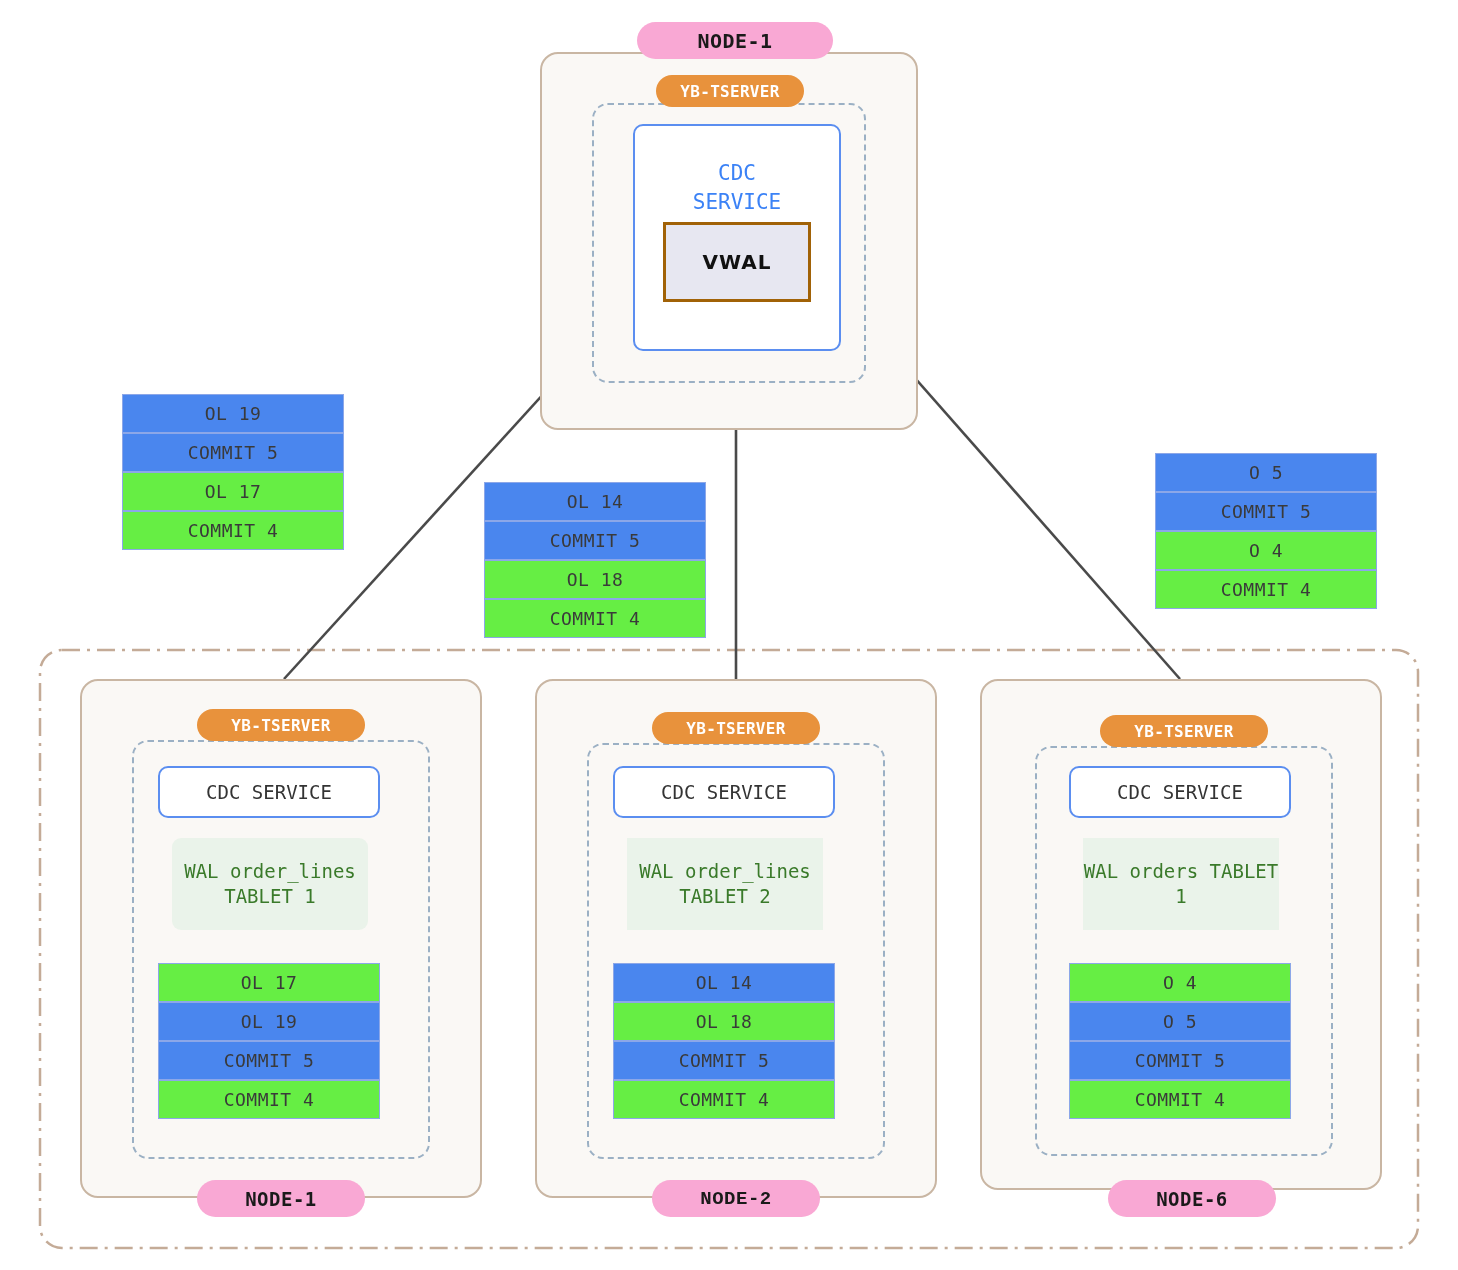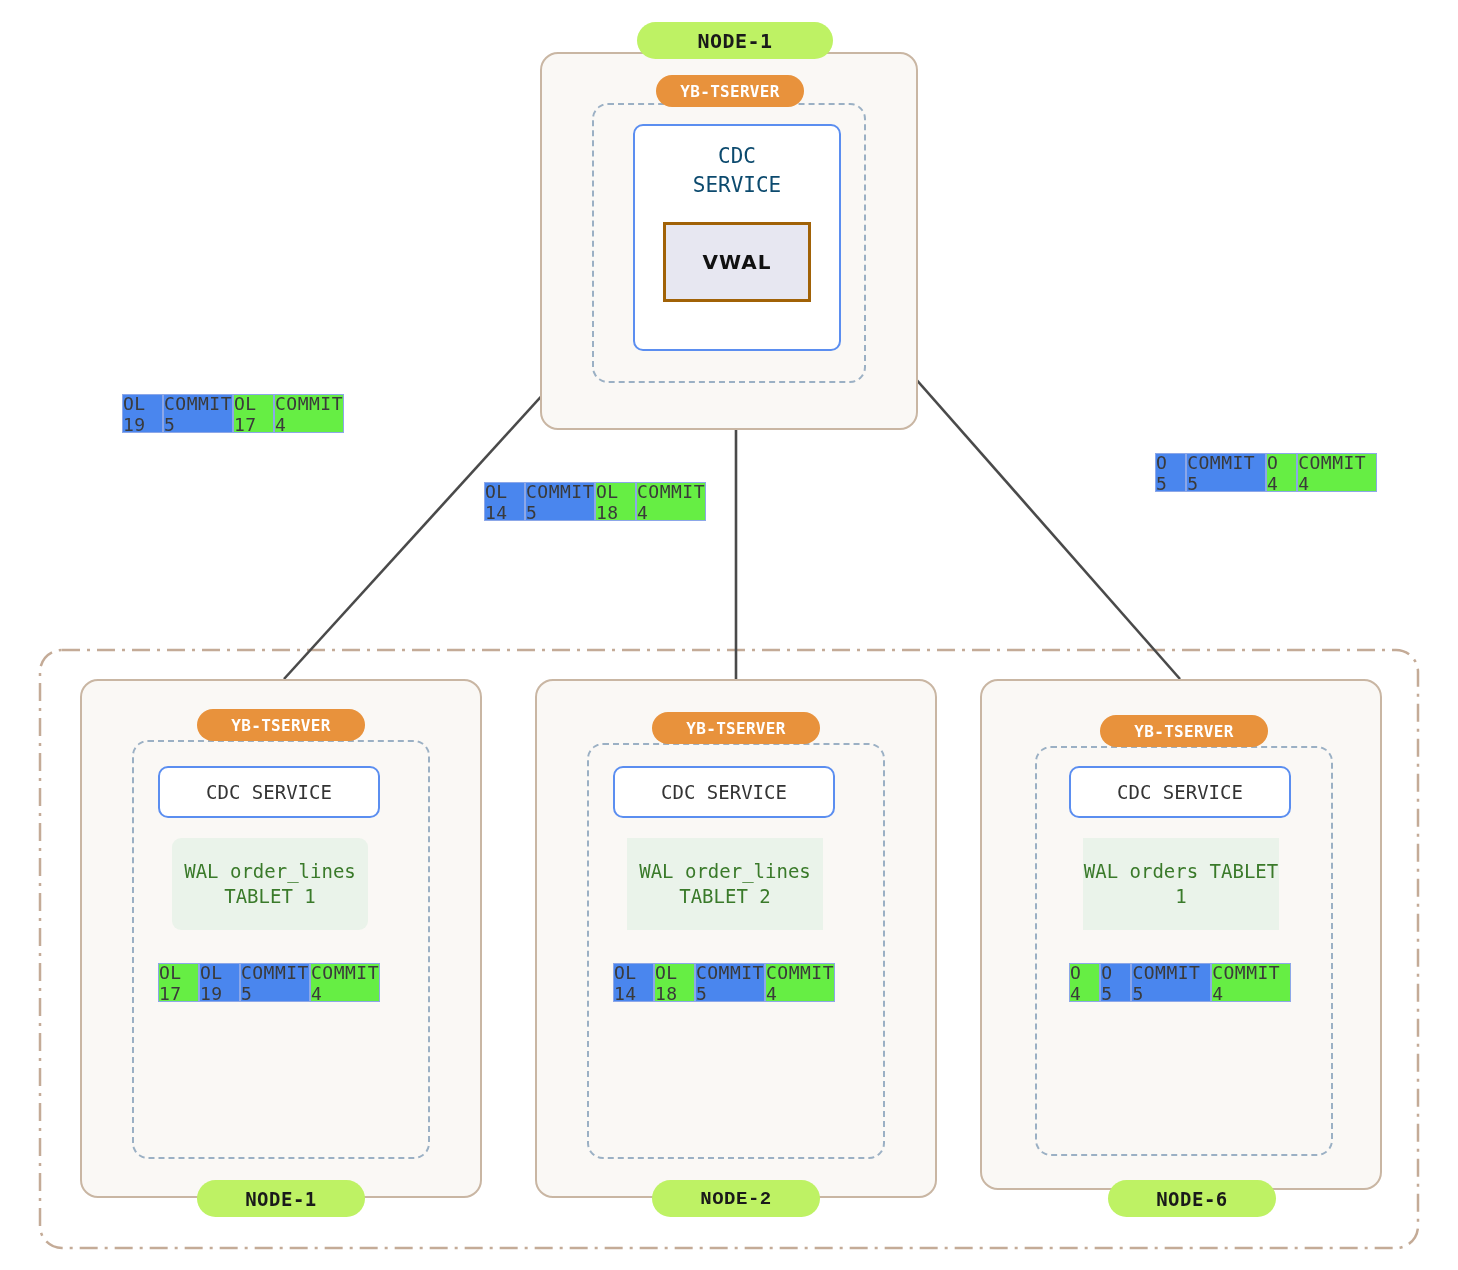--- a/index.html
+++ b/index.html
@@ -38,21 +38,21 @@
   .tserver-box {
     position: absolute;
     border: 2px dashed #9bb0c4;
     border-radius: 16px;
     box-sizing: border-box;
     background: transparent;
   }
   
   .node-pill {
     position: absolute;
-    background: #bef264;
+    background: #f9a8d4;
     color: #1a1a1a;
     border-radius: 999px;
     font-weight: bold;
     display: flex;
     align-items: center;
     justify-content: center;
     letter-spacing: 0.5px;
     box-sizing: border-box;
     z-index: 6;
   }
@@ -80,23 +80,23 @@
     display: flex;
     flex-direction: column;
     align-items: center;
     color: #333333;
     z-index: 3;
   }
   .cdc-title-top {
     font-size: 21px;
     line-height: 29px;
     text-align: center;
-    padding-top: 16px;
+    padding-top: 33px;
     white-space: pre-line;
-    color: #0c4a6e;
+    color: #3b82f6;
   }
   .cdc-title-small {
     font-size: 19px;
     line-height: 22px;
     text-align: center;
     width: 100%;
     color: #333;
     display: flex;
     align-items: center;
     justify-content: center;
@@ -133,21 +133,21 @@
     line-height: 25px;
     text-align: center;
     box-sizing: border-box;
     z-index: 3;
   }
 
   
   .rec-stack {
     position: absolute;
     display: flex;
-    flex-direction: row;
+    flex-direction: column;
     box-sizing: border-box;
     z-index: 4;
   }
   .rec {
     border: 1px solid #8ca7e8;
     box-sizing: border-box;
     display: flex;
     align-items: center;
     justify-content: center;
     font-size: 18px;

